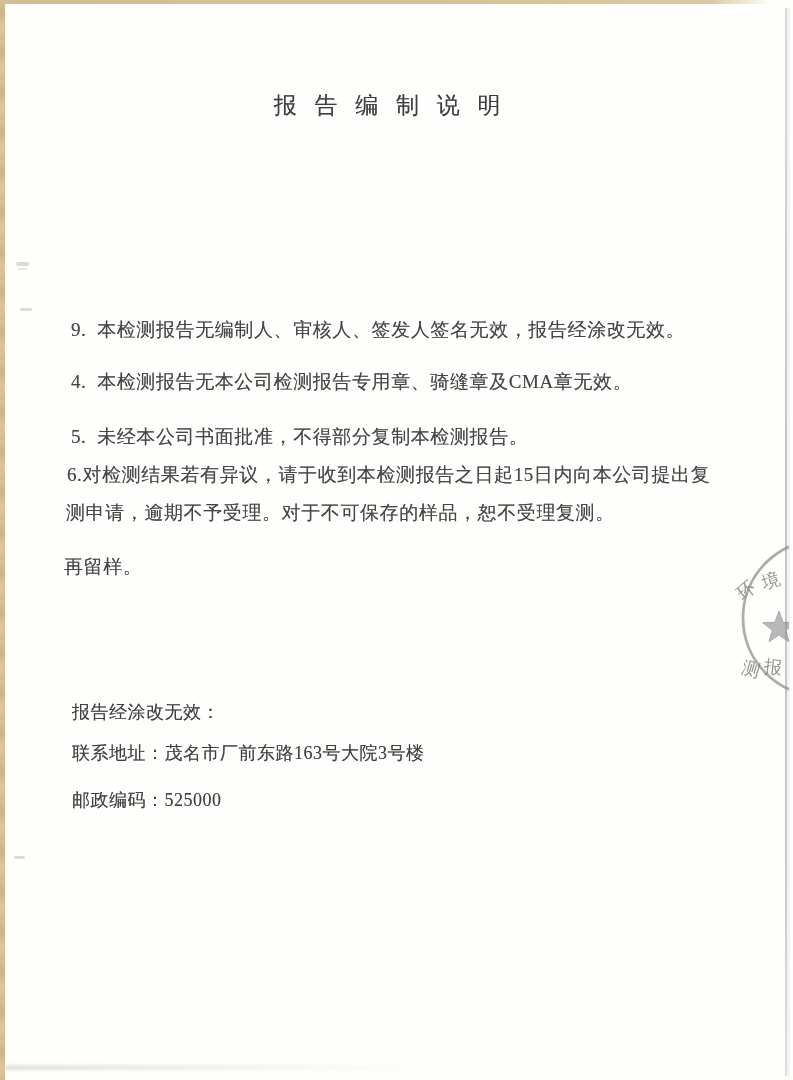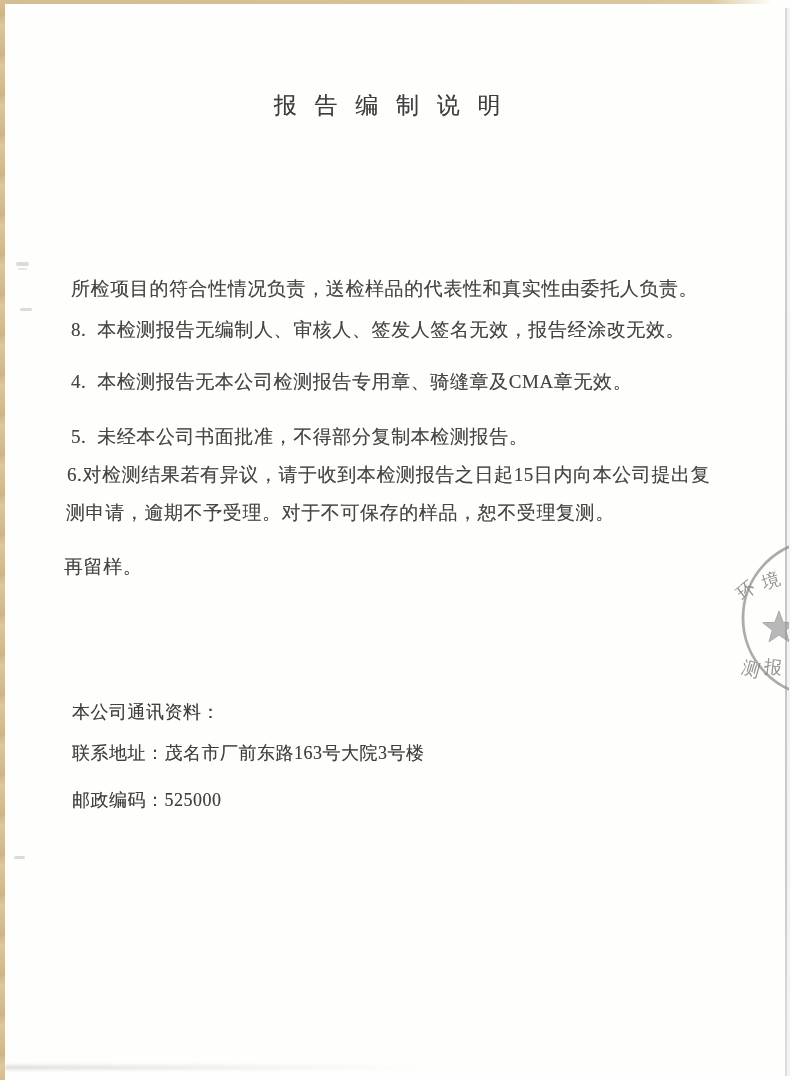--- a/index.html
+++ b/index.html
@@ -79,29 +79,28 @@
 <div class="page">
 
   <div class="edge-top"></div>
   <div class="edge-left"></div>
   <div class="edge-right-soft"></div>
   <div class="edge-right"></div>
   <div class="edge-bottom-shadow"></div>
 
   <h1 class="title">报 告 编 制 说 明</h1>
 
-  <div class="line" style="top:276px">所检项目的符合性情况负责，送检样品的代表性和真实性由委托人负责。</div>
-  <div class="line" style="top:317px">8.  本检测报告无编制人、审核人、签发人签名无效，报告经涂改无效。</div>
+  <div class="line" style="top:317px">9.  本检测报告无编制人、审核人、签发人签名无效，报告经涂改无效。</div>
   <div class="line" style="top:369px">4.  本检测报告无本公司检测报告专用章、骑缝章及CMA章无效。</div>
   <div class="line" style="top:424px">5.  未经本公司书面批准，不得部分复制本检测报告。</div>
   <div class="line" style="top:462px;left:67px">6.对检测结果若有异议，请于收到本检测报告之日起15日内向本公司提出复</div>
   <div class="line" style="top:500px;left:66px">测申请，逾期不予受理。对于不可保存的样品，恕不受理复测。</div>
   <div class="line" style="top:554px;left:64px">再留样。</div>
 
-  <div class="contact-line" style="top:700px">本公司通讯资料：</div>
+  <div class="contact-line" style="top:700px">报告经涂改无效：</div>
   <div class="contact-line" style="top:741px">联系地址：茂名市厂前东路163号大院3号楼</div>
   <div class="contact-line" style="top:788px">邮政编码：525000</div>
 
   <div class="stamp">
     <svg width="60" height="170" viewBox="0 0 60 170">
       <circle cx="92" cy="85" r="78" fill="none" stroke="#8a8a8a" stroke-width="2.8" opacity="0.8"></circle>
       <path d="M50,78 L54.1,89.3 L66.2,89.7 L56.7,97.2 L60,108.8 L50,102 L40,108.8 L43.3,97.2 L33.8,89.7 L45.9,89.3 Z" fill="#949494" stroke="#7d7d7d" stroke-width="1" opacity="0.75"></path>
       <g fill="#6e6e6e" font-size="18" font-family="'Liberation Serif','DejaVu Serif',serif" opacity="0.85">
         <text x="8" y="64" transform="rotate(-38 16 58)">环</text>
         <text x="33" y="54" transform="rotate(-18 41 48)">境</text>

